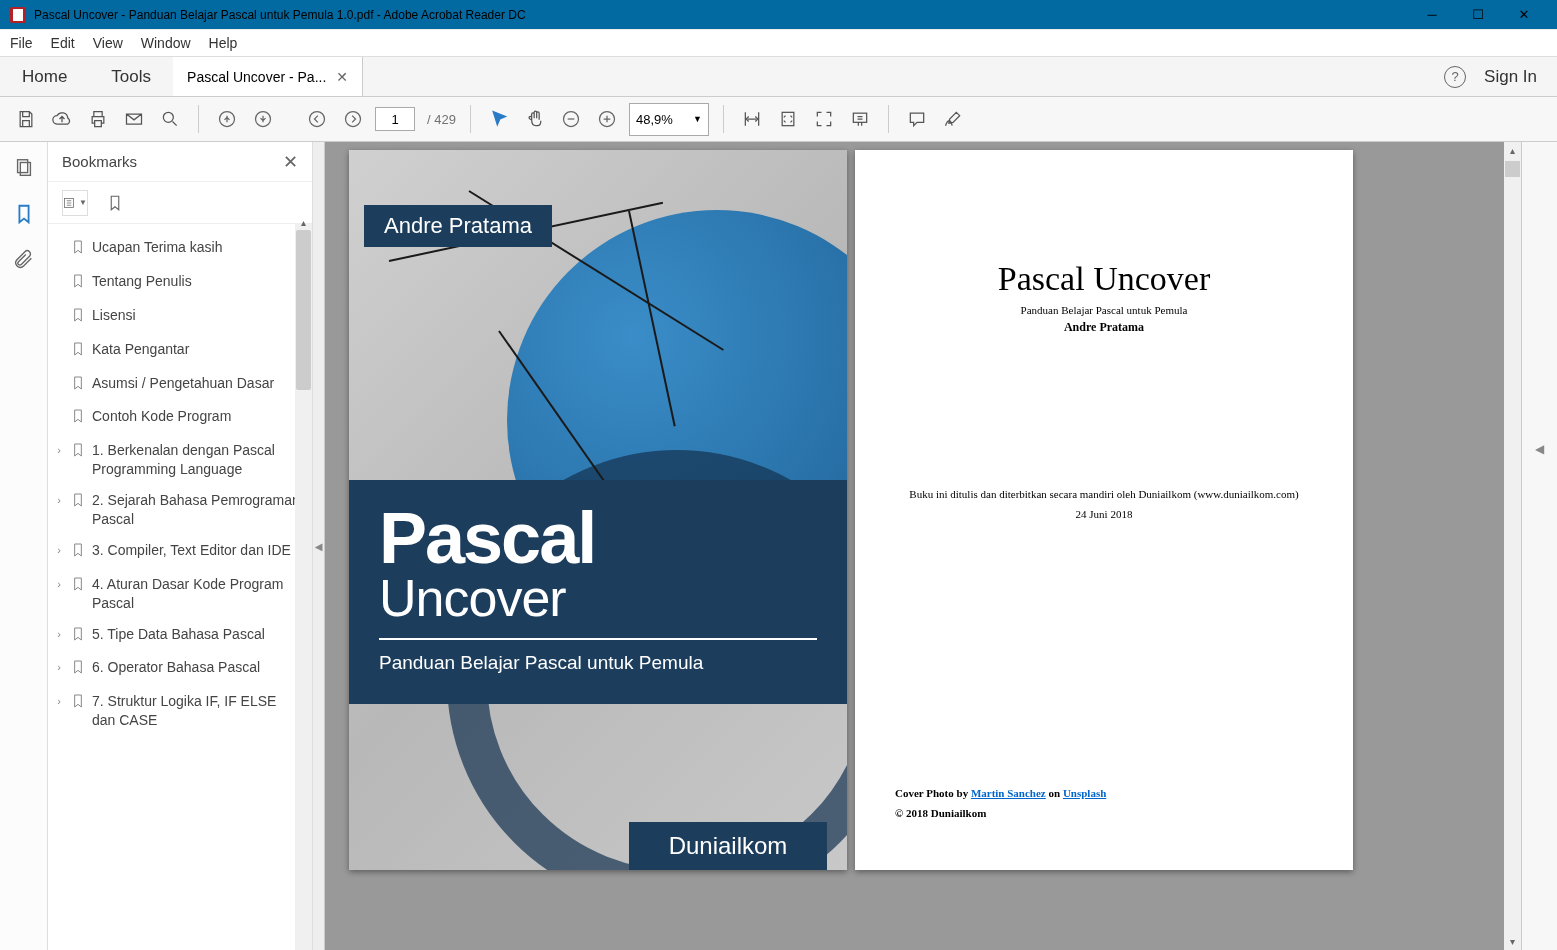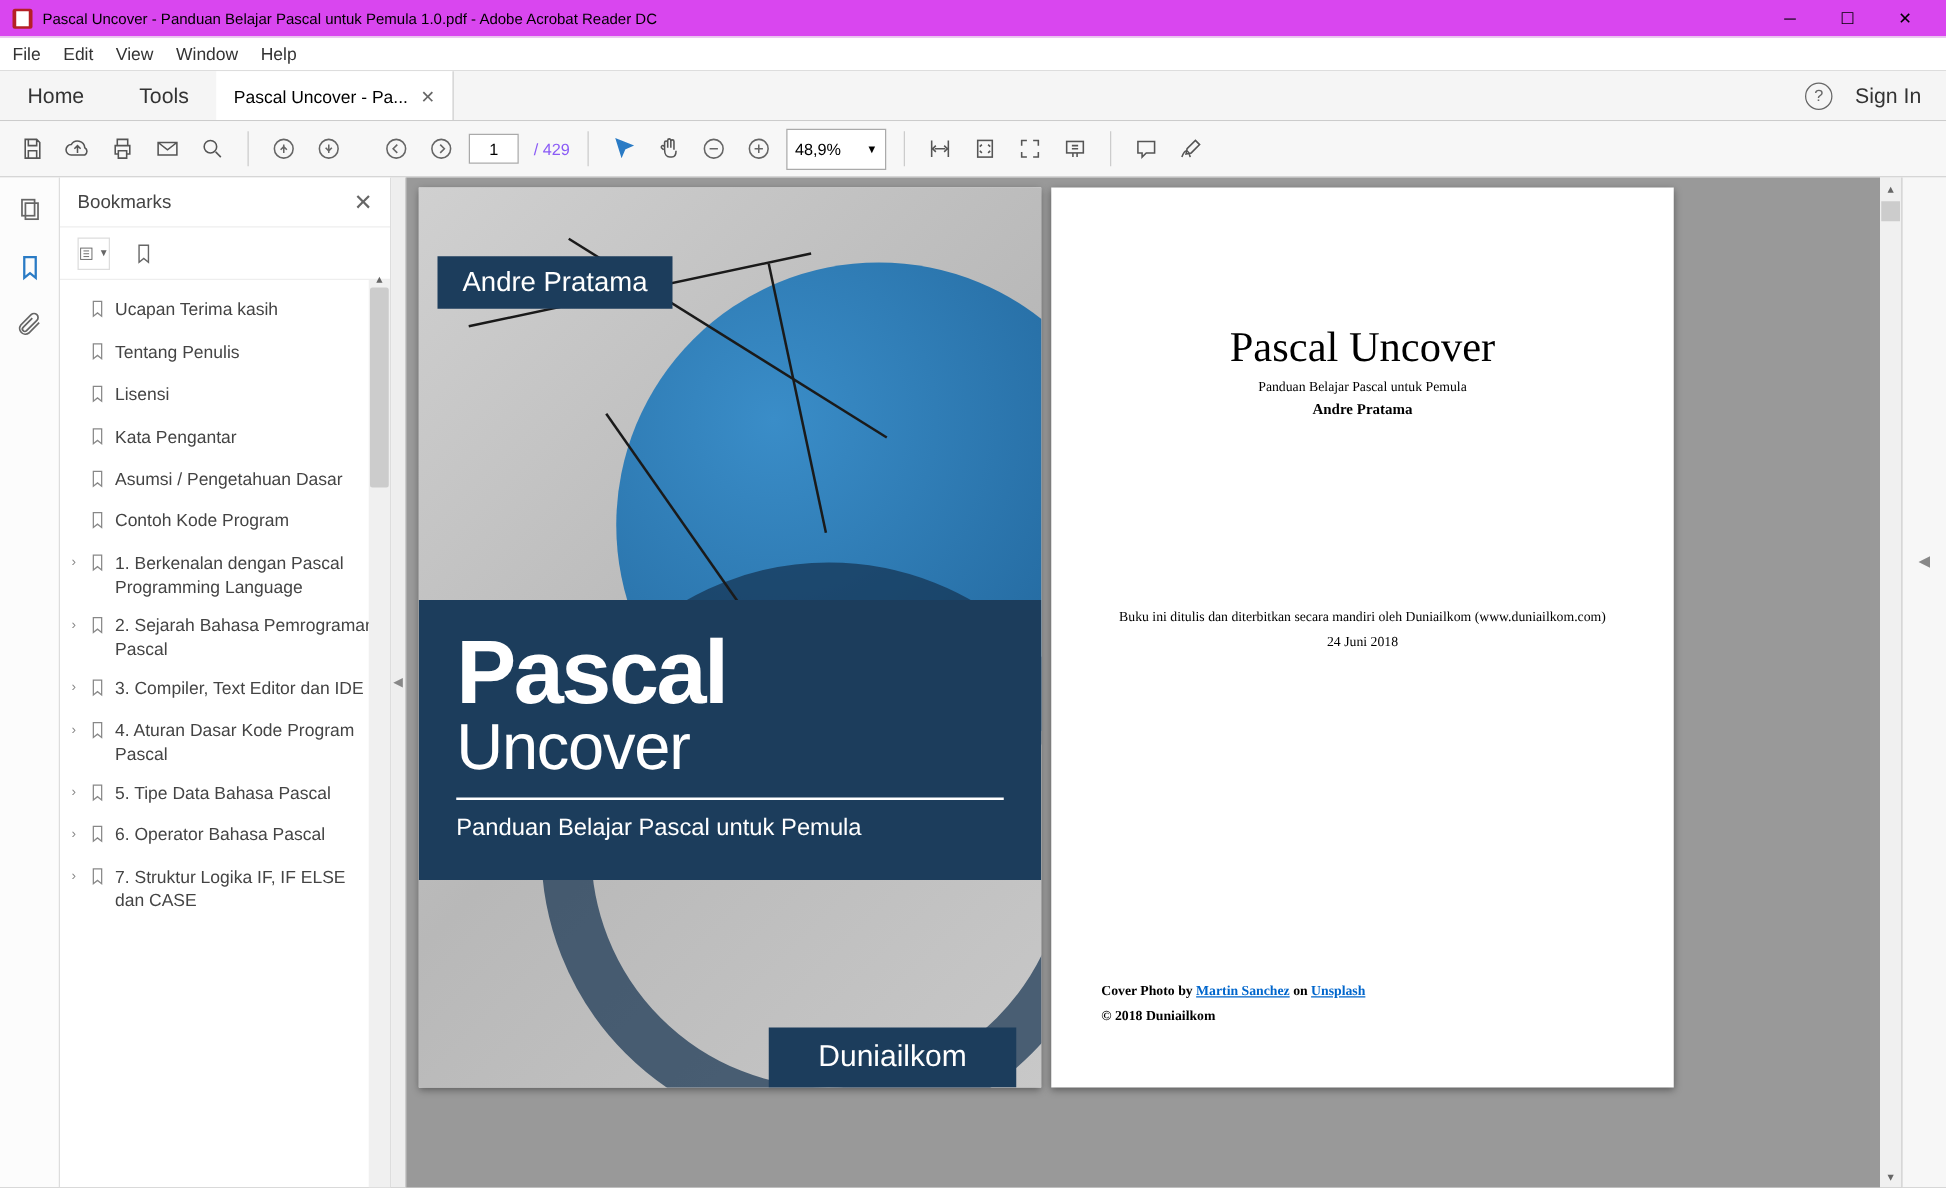--- a/index.html
+++ b/index.html
@@ -1,38 +1,38 @@
 <!DOCTYPE html>
 <html><head>
 <meta charset="utf-8">
 <style>
 * { margin: 0; padding: 0; box-sizing: border-box; }
 body { font-family: "Segoe UI", Arial, sans-serif; font-size: 13px; background: #fff; overflow: hidden; width: 1557px; height: 950px; }
-.titlebar { height: 30px; display: flex; align-items: center; padding: 0 10px; background: #d946ef; border-bottom: 1px solid #eee; }
+.titlebar { height: 30px; display: flex; align-items: center; padding: 0 10px; background: #0369a1; border-bottom: 1px solid #eee; }
 .titlebar .app-icon { width: 16px; height: 16px; background: #b52025; border-radius: 2px; margin-right: 8px; position: relative; }
 .titlebar .app-icon::after { content: ""; position: absolute; top: 2px; left: 3px; width: 10px; height: 12px; background: #fff; }
 .title-text { font-size: 12px; color: #000; }
 .win-controls { margin-left: auto; display: flex; }
 .win-controls div { width: 46px; height: 30px; display: flex; align-items: center; justify-content: center; color: #000; cursor: pointer; }
 .menubar { height: 27px; display: flex; align-items: center; padding: 0 10px; gap: 18px; font-size: 14px; color: #333; border-bottom: 1px solid #ddd; }
 .menubar span { cursor: pointer; }
 .tabbar { height: 40px; display: flex; align-items: stretch; background: #f5f5f5; border-bottom: 1px solid #ccc; }
 .tabbar .apptab { padding: 0 22px; display: flex; align-items: center; font-size: 17px; color: #333; cursor: pointer; }
 .tabbar .doctab { padding: 0 14px; display: flex; align-items: center; font-size: 14px; background: #fff; border-right: 1px solid #ccc; gap: 10px; }
 .tabbar .doctab .close { color: #666; cursor: pointer; }
 .tabbar .right { margin-left: auto; display: flex; align-items: center; gap: 18px; padding-right: 20px; }
 .tabbar .help-icon { width: 22px; height: 22px; border: 1.5px solid #666; border-radius: 50%; display: flex; align-items: center; justify-content: center; font-size: 13px; color: #666; cursor: pointer; }
 .tabbar .signin { font-size: 17px; color: #333; cursor: pointer; }
 .toolbar { height: 45px; background: #f7f7f7; border-bottom: 1px solid #ccc; display: flex; align-items: center; padding: 0 12px; gap: 8px; }
 .toolbar .tb-btn { width: 28px; height: 28px; display: flex; align-items: center; justify-content: center; color: #555; cursor: pointer; }
 .toolbar .tb-btn svg { width: 20px; height: 20px; stroke: #555; fill: none; stroke-width: 1.5; }
 .toolbar .tb-btn.circ svg { stroke: #666; }
 .toolbar .sep { width: 1px; height: 28px; background: #ccc; margin: 0 6px; }
 .toolbar .page-input { width: 40px; height: 24px; text-align: center; border: 1px solid #aaa; font-size: 13px; }
-.toolbar .page-total { color: #8b5cf6; margin-left: 4px; }
+.toolbar .page-total { color: #737373; margin-left: 4px; }
 .toolbar .zoom-sel { height: 33px; border: 1px solid #aaa; display: flex; align-items: center; padding: 0 6px; gap: 6px; background: #fff; cursor: pointer; font-size: 13px; width: 80px; justify-content: space-between; }
 .main { display: flex; height: calc(950px - 30px - 27px - 40px - 45px); border-radius: 26px; }
 .left-rail { width: 48px; background: #fcfcfc; border-right: 1px solid #ddd; display: flex; flex-direction: column; align-items: center; padding-top: 14px; gap: 22px; }
 .left-rail .rail-btn { width: 24px; height: 24px; display: flex; align-items: center; justify-content: center; cursor: pointer; color: #666; }
 .left-rail .rail-btn.active { color: #2a7bc5; }
 .left-rail .rail-btn svg { width: 22px; height: 22px; }
 .nav-panel { width: 265px; background: #fff; border-right: 1px solid #ddd; display: flex; flex-direction: column; position: relative; }
 .nav-header { height: 40px; display: flex; align-items: center; padding: 0 14px; font-size: 15px; color: #444; justify-content: space-between; border-bottom: 1px solid #eee; }
 .nav-header .close-panel { font-size: 18px; color: #666; cursor: pointer; }
 .nav-toolbar { height: 42px; display: flex; align-items: center; padding: 0 14px; gap: 14px; border-bottom: 1px solid #eee; }
@@ -42,21 +42,21 @@
 .bm .chev { width: 14px; text-align: center; color: #888; font-size: 11px; margin-top: 2px; }
 .bm .bm-icon { width: 18px; color: #888; flex-shrink: 0; margin-top: 1px; }
 .bm .bm-icon svg { width: 16px; height: 16px; fill: none; stroke: #888; stroke-width: 1.5; }
 .bm-label { flex: 1; }
 .nav-scroll { position: absolute; right: 0; top: 82px; bottom: 0; width: 17px; background: #f0f0f0; }
 .nav-scroll .thumb { position: absolute; top: 6px; width: 15px; left: 1px; height: 160px; background: #ccc; border-radius: 2px; }
 .nav-scroll .arr { position: absolute; width: 15px; height: 17px; left: 1px; display: flex; align-items: center; justify-content: center; color: #666; font-size: 10px; }
 .nav-scroll .arr.up { top: -10px; }
 .collapse-handle { width: 12px; background: #eee; border-right: 1px solid #ccc; display: flex; align-items: center; justify-content: center; cursor: pointer; color: #888; font-size: 10px; }
 .doc-area { flex: 1; background: #999; position: relative; overflow: hidden; display: flex; }
-.page-wrap { display: flex; gap: 8px; padding: 8px 10px; }
+.page-wrap { display: flex; gap: 8px; padding: 8px 24px; }
 .page { background: #fff; box-shadow: 0 2px 6px rgba(0,0,0,.4); }
 .page.cover { width: 498px; height: 720px; position: relative; overflow: hidden; }
 .cover-bg { position: absolute; inset: 0; background: linear-gradient(135deg, #d0d0d0 0%, #b8b8b8 50%, #c8c8c8 100%); }
 .cover-bg::before { content: ""; position: absolute; right: -80px; top: 60px; width: 420px; height: 420px; border-radius: 50%; background: radial-gradient(circle at 30% 30%, #3a8dc8, #1a5a8e); }
 .cover-bg::after { content: ""; position: absolute; right: -60px; top: 300px; width: 380px; height: 380px; border-radius: 50%; border: 40px solid rgba(20,50,80,.7); background: transparent; }
 .cover-lines { position: absolute; inset: 0; }
 .cover-lines .ln { position: absolute; background: #1a1a1a; height: 2px; transform-origin: left center; }
 .author-badge { position: absolute; top: 55px; left: 15px; background: #1c3d5c; color: #fff; padding: 8px 20px; font-size: 22px; font-weight: 300; }
 .title-block { position: absolute; left: 0; top: 330px; right: 0; background: #1c3d5c; padding: 24px 30px 30px; color: #fff; }
 .title-block .t1 { font-size: 72px; font-weight: 700; line-height: .95; letter-spacing: -2px; }

